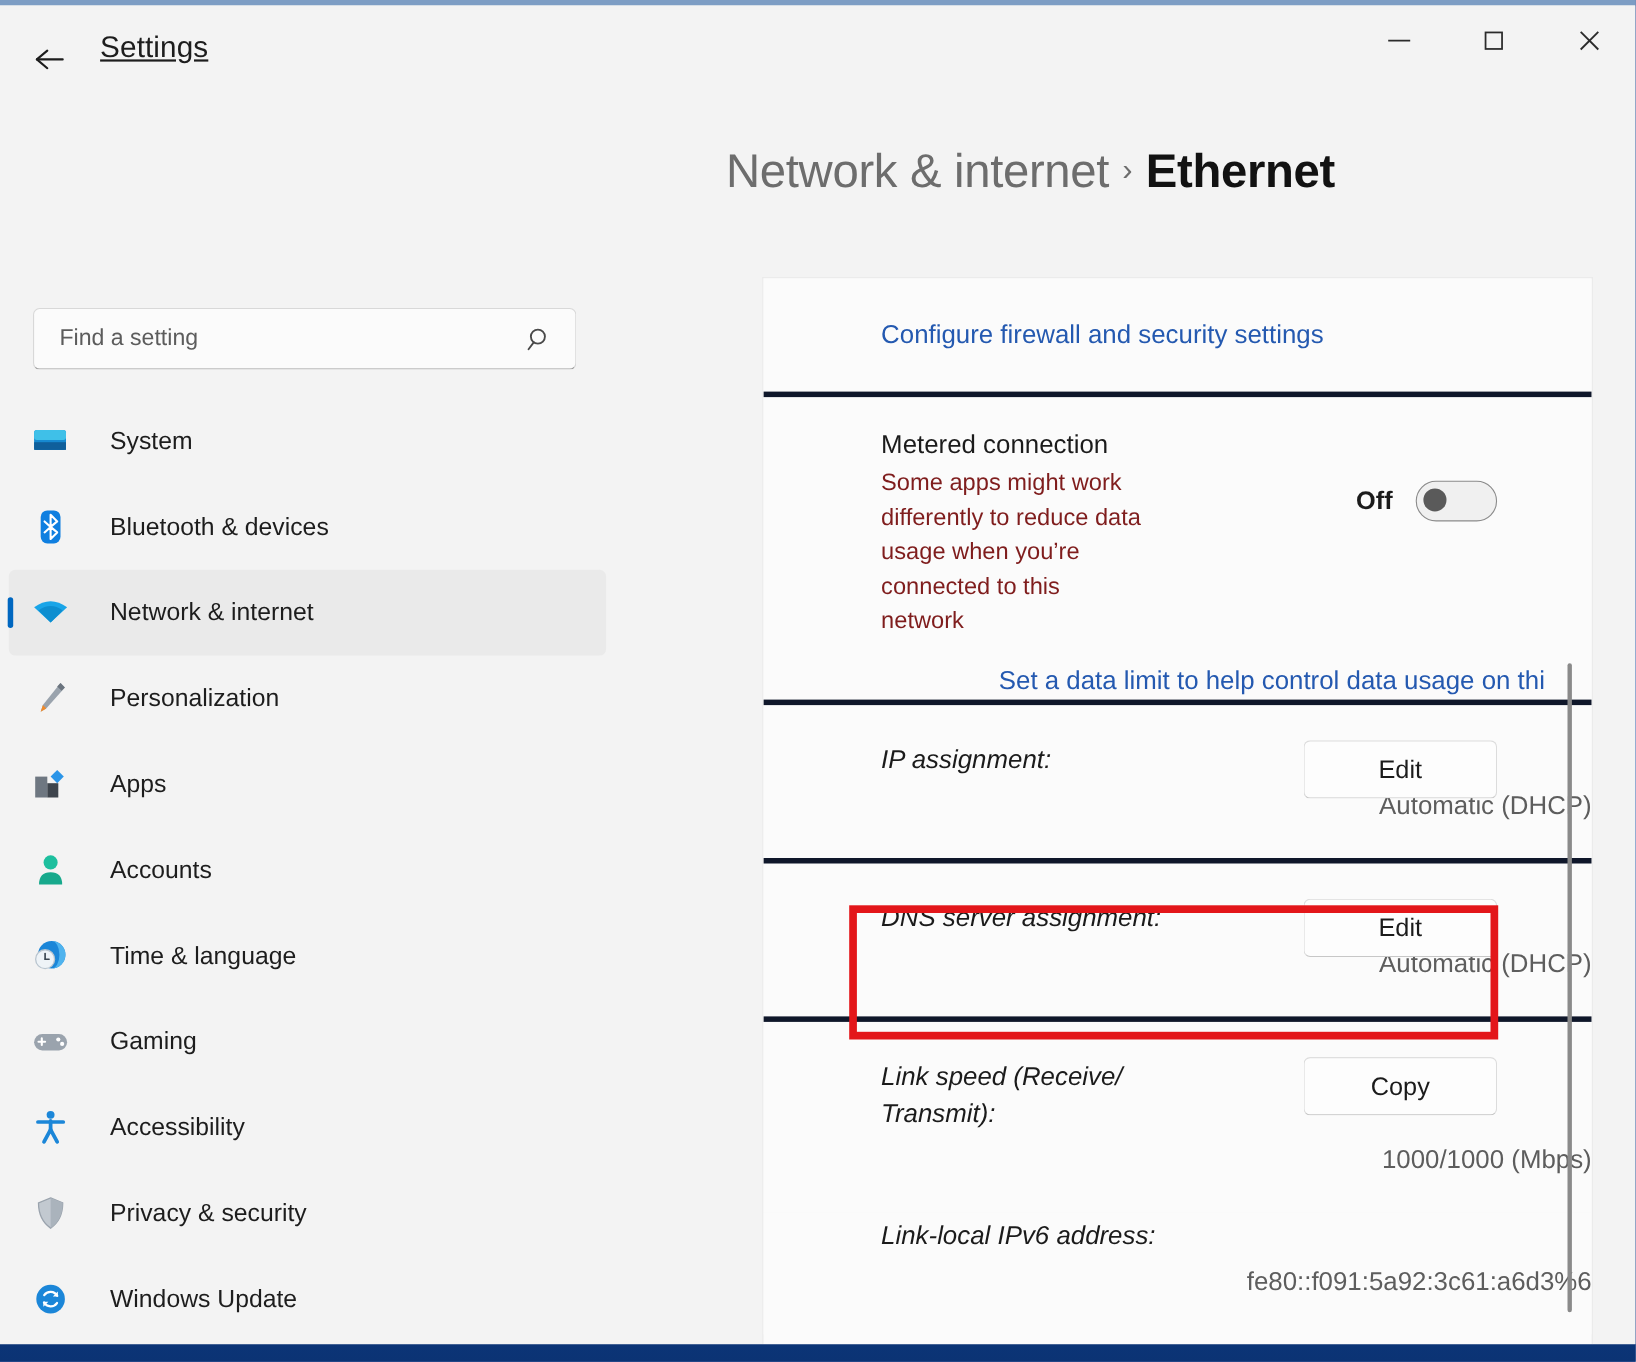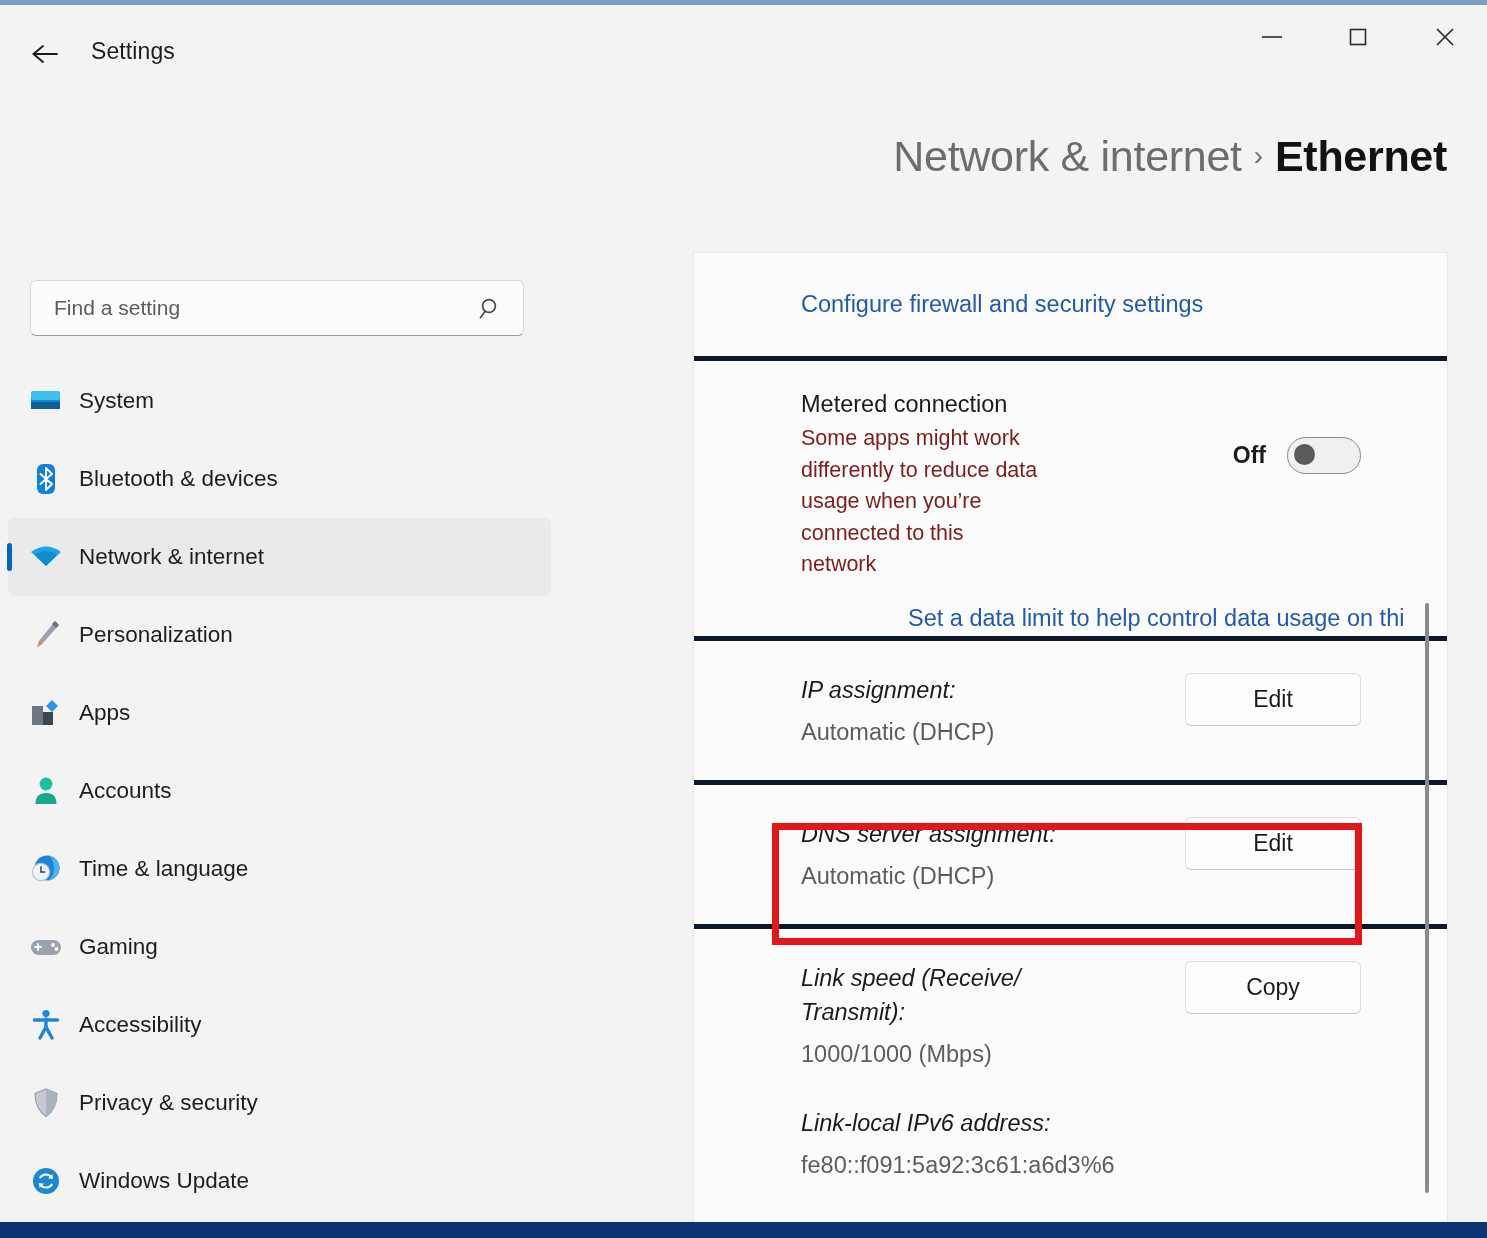--- a/index.html
+++ b/index.html
@@ -53,24 +53,25 @@
     width: 46px; height: 46px;
     display: flex;
     align-items: center;
     justify-content: center;
     border-radius: 5px;
     cursor: pointer;
   }
   #back-button svg { display: block; }
   #app-title {
     position: absolute;
-    left: 91px; top: 33px;
-    font-size: 23px;
+    left: 91px; top: 23px;
+    font-size: 27px;
     color: #1d1d1d;
     letter-spacing: 0.1px;
+    text-decoration: underline;
   }
   .caption-btn {
     position: absolute;
     top: 5px;
     width: 67px;
     height: 58px;
     display: flex;
     align-items: center;
     justify-content: center;
     cursor: pointer;
@@ -151,40 +152,40 @@
   }
   .nav-icon {
     width: 40px;
     margin-left: 18px;
     display: flex;
     align-items: center;
     justify-content: center;
     flex: none;
   }
   .nav-label {
-    margin-left: 13px;
+    margin-left: 34px;
     font-size: 22.5px;
     color: #1d1d1d;
     white-space: nowrap;
   }
 
   
   #main {
     position: absolute;
     left: 660px; top: 97px;
     width: 827px;
     height: 1125px;
     background: #f3f3f3;
     overflow: hidden;
   }
   #breadcrumb {
     position: absolute;
     left: 0; top: 35px;
     width: 787px;
-    text-align: right;
+    text-align: left;
     white-space: nowrap;
   }
   .crumb-parent {
     font-size: 43px;
     color: #6d6d6d;
     letter-spacing: -0.3px;
     cursor: pointer;
   }
   .crumb-sep {
     font-size: 28px;
@@ -292,20 +293,21 @@
     font-size: 23.5px;
     color: #1b1b1b;
     line-height: 34px;
     width: 270px;
     font-style: italic;
   }
   .info-value {
     font-size: 23.5px;
     color: #5d5d5d;
     margin-top: 12px;
+    text-align: right;
   }
   .action-btn {
     position: absolute;
     right: 86px;
     top: 32px;
     width: 176px;
     height: 53px;
     background: #fdfdfd;
     border: 1px solid #dcdcdc;
     border-bottom-color: #c7c7c7;

